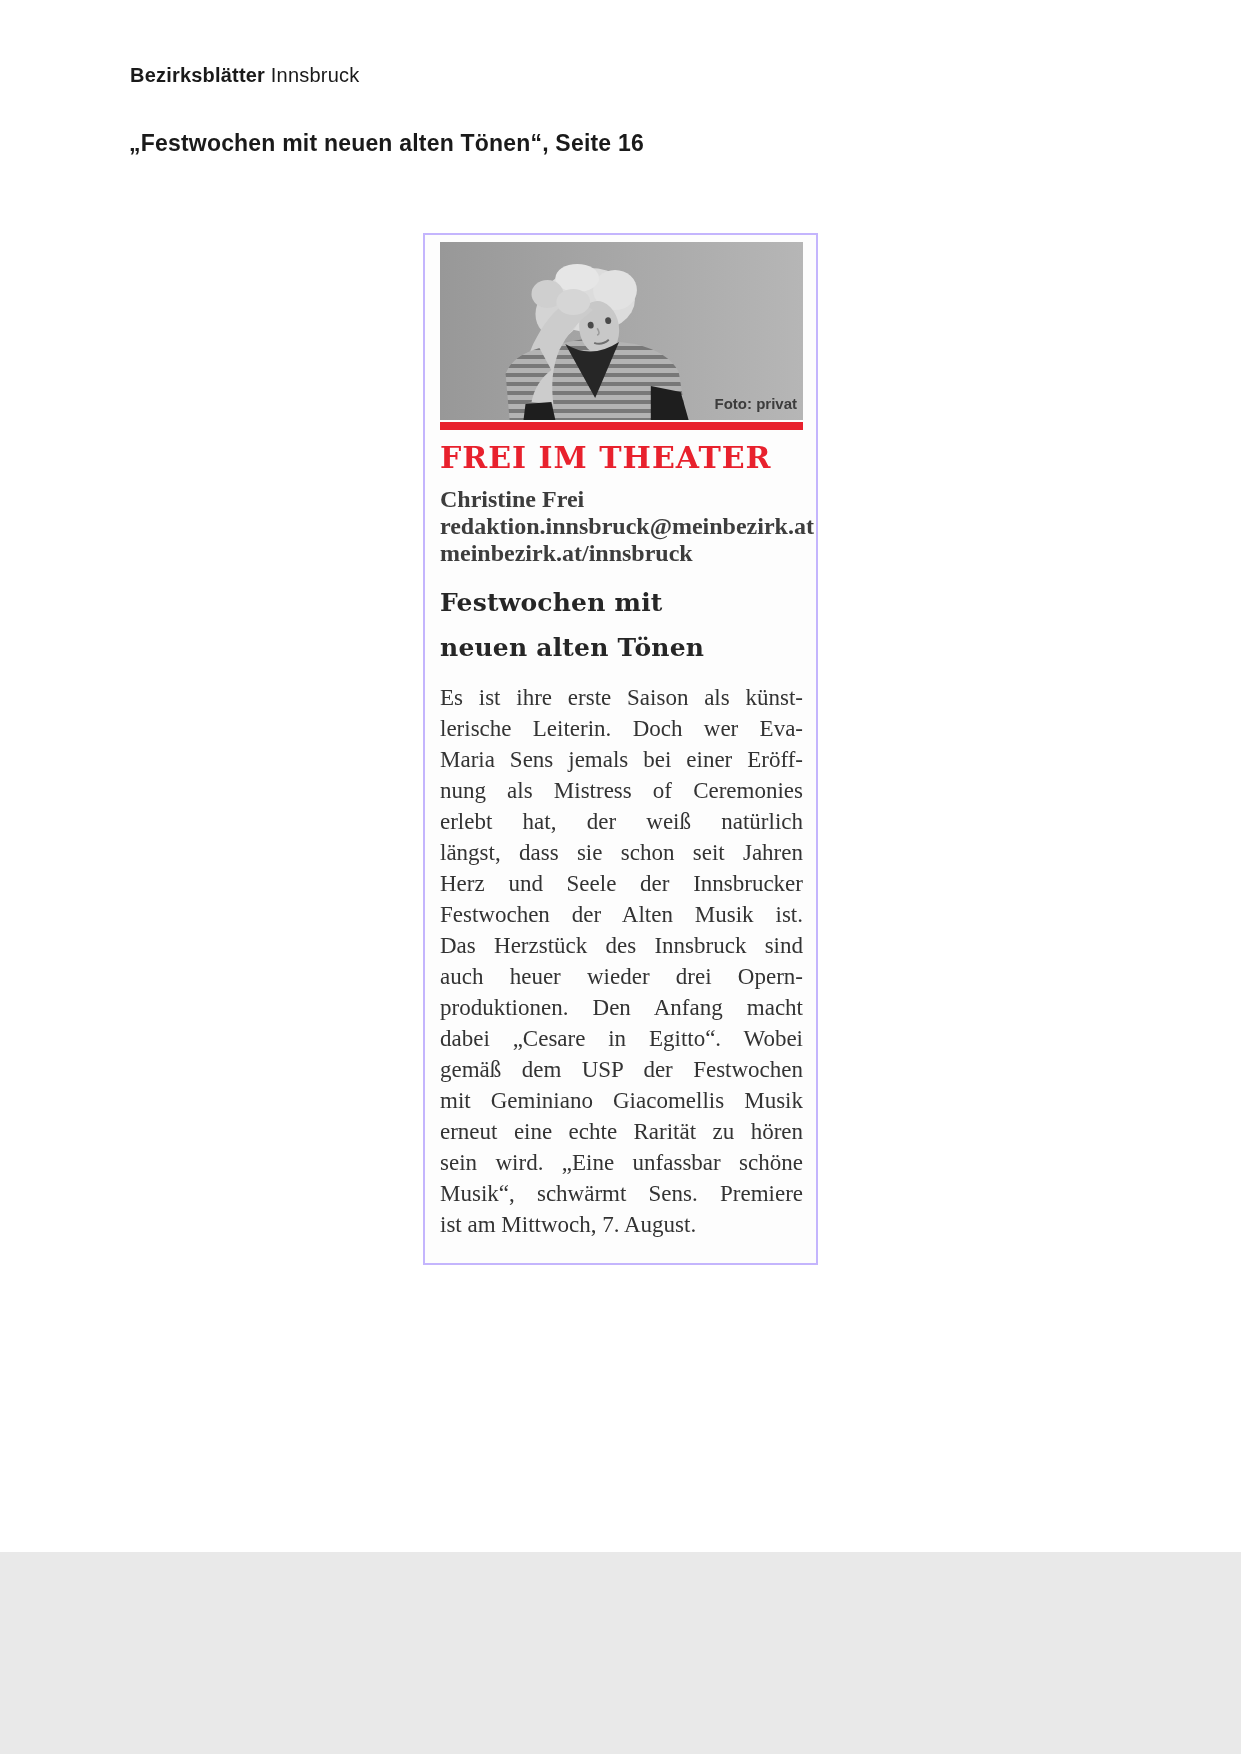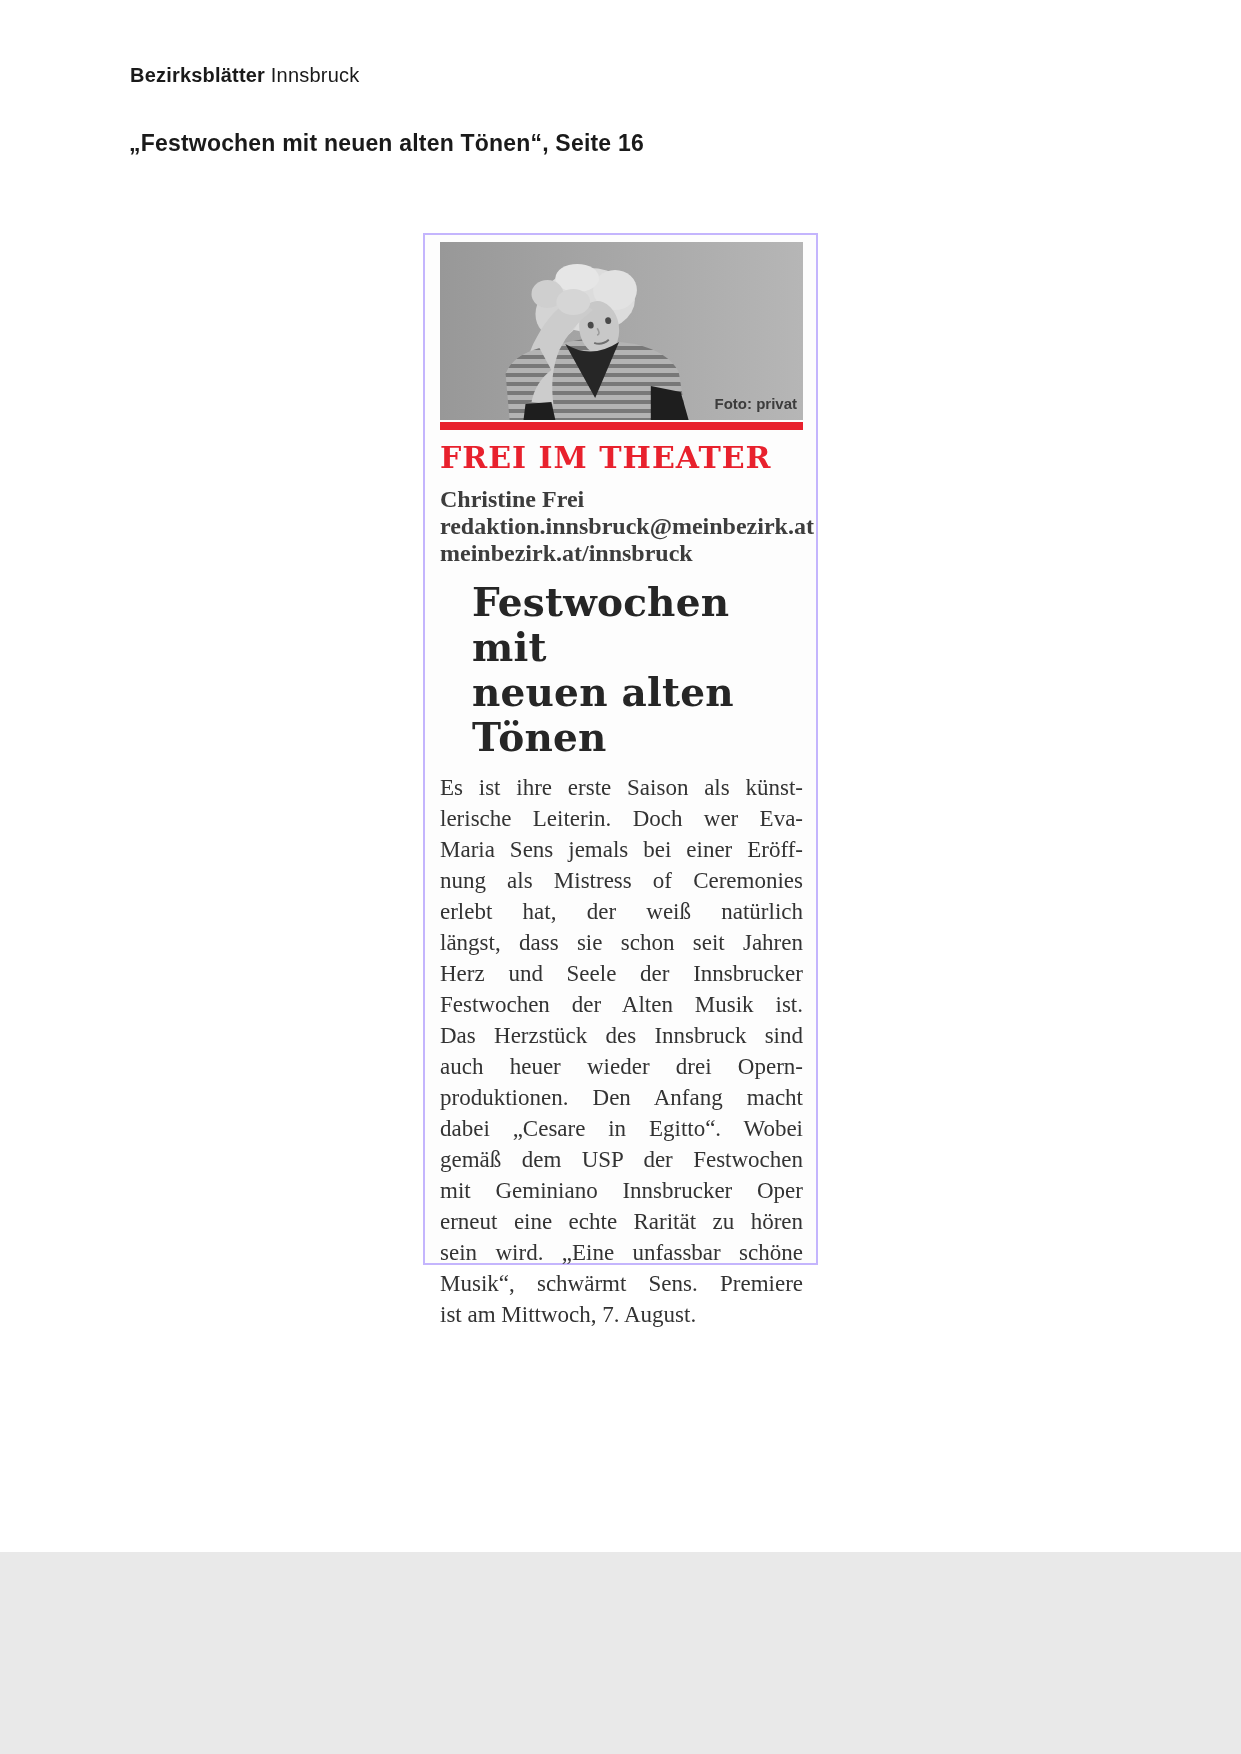--- a/index.html
+++ b/index.html
@@ -67,24 +67,23 @@
     font-family:"Liberation Serif", serif;
     font-weight:600;
     font-size:24px; line-height:27px;
     color:#3d3d3d;
   }
 
   .headline {
     margin-top:13px;
     font-family:"DejaVu Serif", serif;
     font-weight:bold;
-    font-size:39px; line-height:45px;
+    font-size:25px; line-height:45px;
     color:#262626;
     letter-spacing:0.2px;
-    margin-left:32px;
   }
 
   .body-text {
     margin-top:12px;
     width:363px;
     font-family:"Liberation Serif", serif;
     font-size:23px; line-height:31px;
     color:#333333;
   }
   .body-text .bl {
@@ -184,21 +183,21 @@
       <div class="bl">nung als Mistress of Ceremonies</div>
       <div class="bl">erlebt hat, der weiß natürlich</div>
       <div class="bl">längst, dass sie schon seit Jahren</div>
       <div class="bl">Herz und Seele der Innsbrucker</div>
       <div class="bl">Festwochen der Alten Musik ist.</div>
       <div class="bl">Das Herzstück des Innsbruck sind</div>
       <div class="bl">auch heuer wieder drei Opern-</div>
       <div class="bl">produktionen. Den Anfang macht</div>
       <div class="bl">dabei „Cesare in Egitto“. Wobei</div>
       <div class="bl">gemäß dem USP der Festwochen</div>
-      <div class="bl">mit Geminiano Innsbrucker Oper</div>
+      <div class="bl">mit Geminiano Giacomellis Musik</div>
       <div class="bl">erneut eine echte Rarität zu hören</div>
       <div class="bl">sein wird. „Eine unfassbar schöne</div>
       <div class="bl">Musik“, schwärmt Sens. Premiere</div>
       <div class="bl last">ist am Mittwoch, 7. August.</div>
     </div>
 
   </div>
 
   <div class="page-footer">
     <span>Seite</span>

